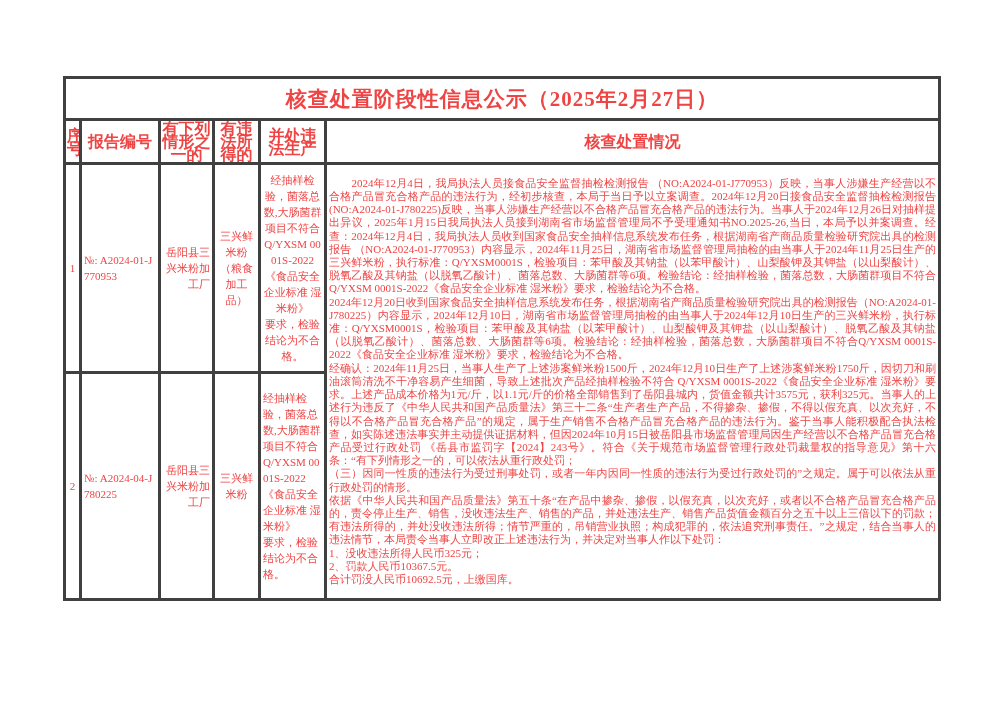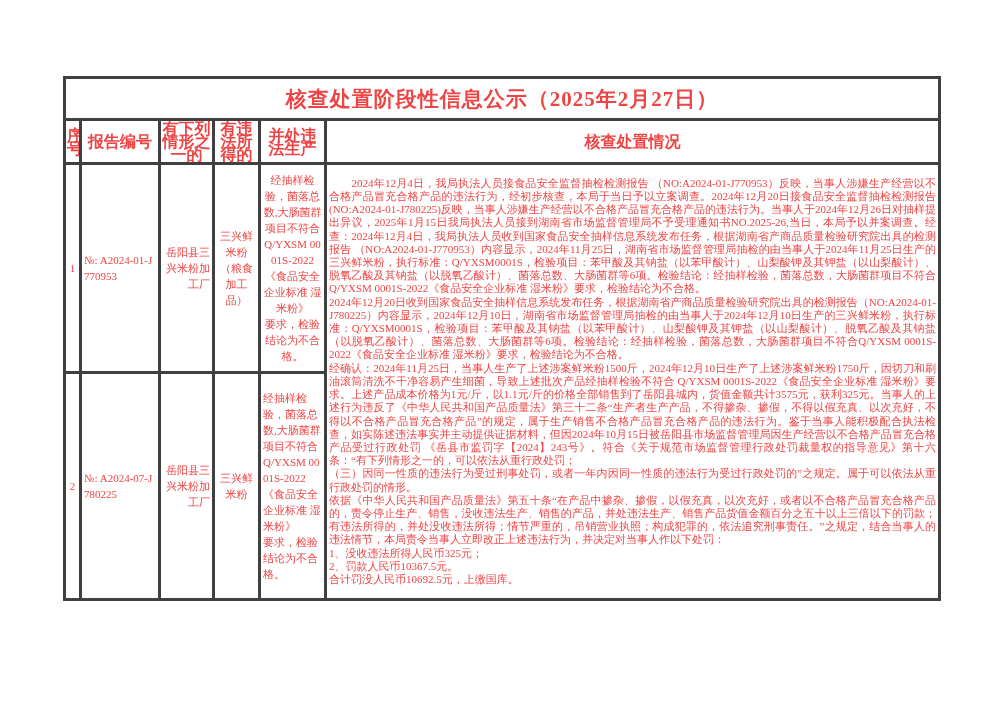--- a/index.html
+++ b/index.html
@@ -75,20 +75,20 @@
 2024年12月20日收到国家食品安全抽样信息系统发布任务，根据湖南省产商品质量检验研究院出具的检测报告（NO:A2024-01-J780225）内容显示，2024年12月10日，湖南省市场监督管理局抽检的由当事人于2024年12月10日生产的三兴鲜米粉，执行标准：Q/YXSM0001S，检验项目：苯甲酸及其钠盐（以苯甲酸计）、山梨酸钾及其钾盐（以山梨酸计）、脱氧乙酸及其钠盐（以脱氧乙酸计）、菌落总数、大肠菌群等6项。检验结论：经抽样检验，菌落总数，大肠菌群项目不符合Q/YXSM 0001S-2022《食品安全企业标准 湿米粉》要求，检验结论为不合格。
 经确认：2024年11月25日，当事人生产了上述涉案鲜米粉1500斤，2024年12月10日生产了上述涉案鲜米粉1750斤，因切刀和刷油滚筒清洗不干净容易产生细菌，导致上述批次产品经抽样检验不符合 Q/YXSM 0001S-2022《食品安全企业标准 湿米粉》要求。上述产品成本价格为1元/斤，以1.1元/斤的价格全部销售到了岳阳县城内，货值金额共计3575元，获利325元。当事人的上述行为违反了《中华人民共和国产品质量法》第三十二条“生产者生产产品，不得掺杂、掺假，不得以假充真、以次充好，不得以不合格产品冒充合格产品”的规定，属于生产销售不合格产品冒充合格产品的违法行为。鉴于当事人能积极配合执法检查，如实陈述违法事实并主动提供证据材料，但因2024年10月15日被岳阳县市场监督管理局因生产经营以不合格产品冒充合格产品受过行政处罚 《岳县市监罚字【2024】243号》。符合《关于规范市场监督管理行政处罚裁量权的指导意见》第十六条：“有下列情形之一的，可以依法从重行政处罚；
 （三）因同一性质的违法行为受过刑事处罚，或者一年内因同一性质的违法行为受过行政处罚的”之规定。属于可以依法从重行政处罚的情形。
 依据《中华人民共和国产品质量法》第五十条“在产品中掺杂、掺假，以假充真，以次充好，或者以不合格产品冒充合格产品的，责令停止生产、销售，没收违法生产、销售的产品，并处违法生产、销售产品货值金额百分之五十以上三倍以下的罚款；有违法所得的，并处没收违法所得；情节严重的，吊销营业执照；构成犯罪的，依法追究刑事责任。”之规定，结合当事人的违法情节，本局责令当事人立即改正上述违法行为，并决定对当事人作以下处罚：
 1、没收违法所得人民币325元；
 2、罚款人民币10367.5元。
 合计罚没人民币10692.5元，上缴国库。</td>
     </tr>
     <tr class="r2">
       <td class="c-idx">2</td>
-      <td class="c-rep">№: A2024-07-J780225</td>
+      <td class="c-rep">№: A2024-04-J780225</td>
       <td class="c-com">岳阳县三兴米粉加工厂</td>
       <td class="c-pro">三兴鲜米粉</td>
       <td class="c-item">经抽样检验，菌落总数,大肠菌群项目不符合Q/YXSM 0001S-2022《食品安全企业标准 湿米粉》
 要求，检验结论为不合格。</td>
     </tr>
   </tbody>
 </table>
 
 </body></html>

